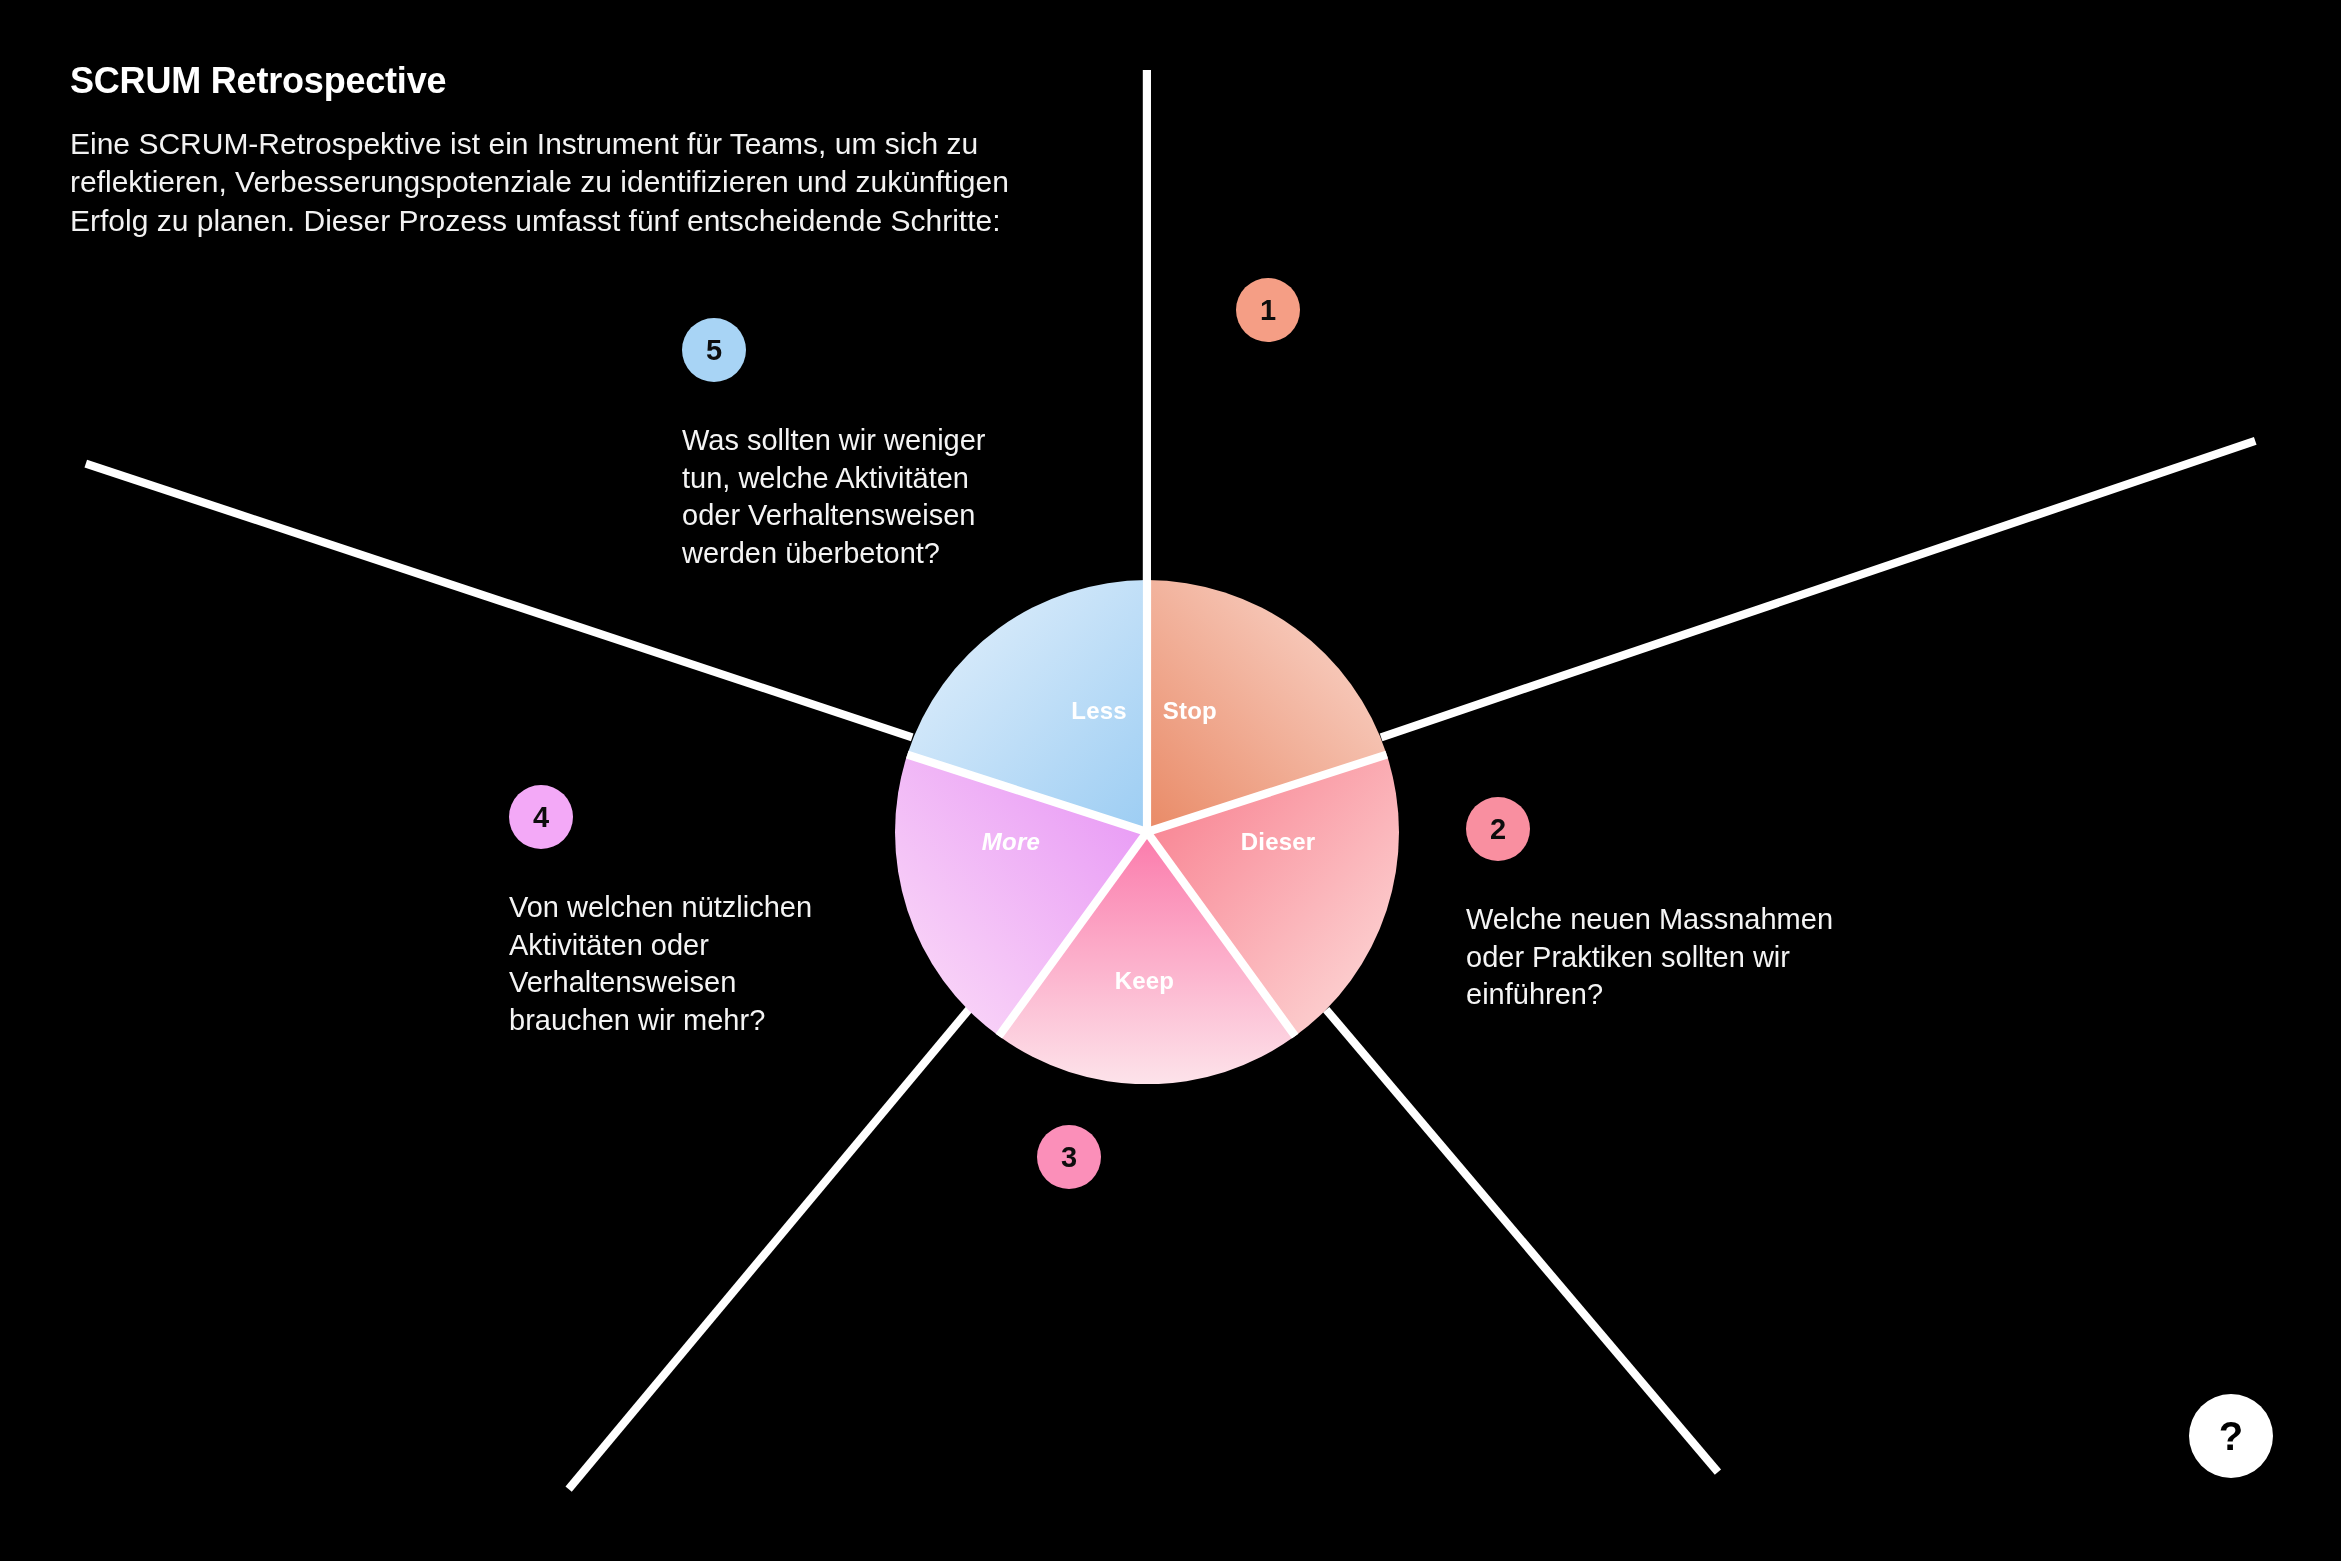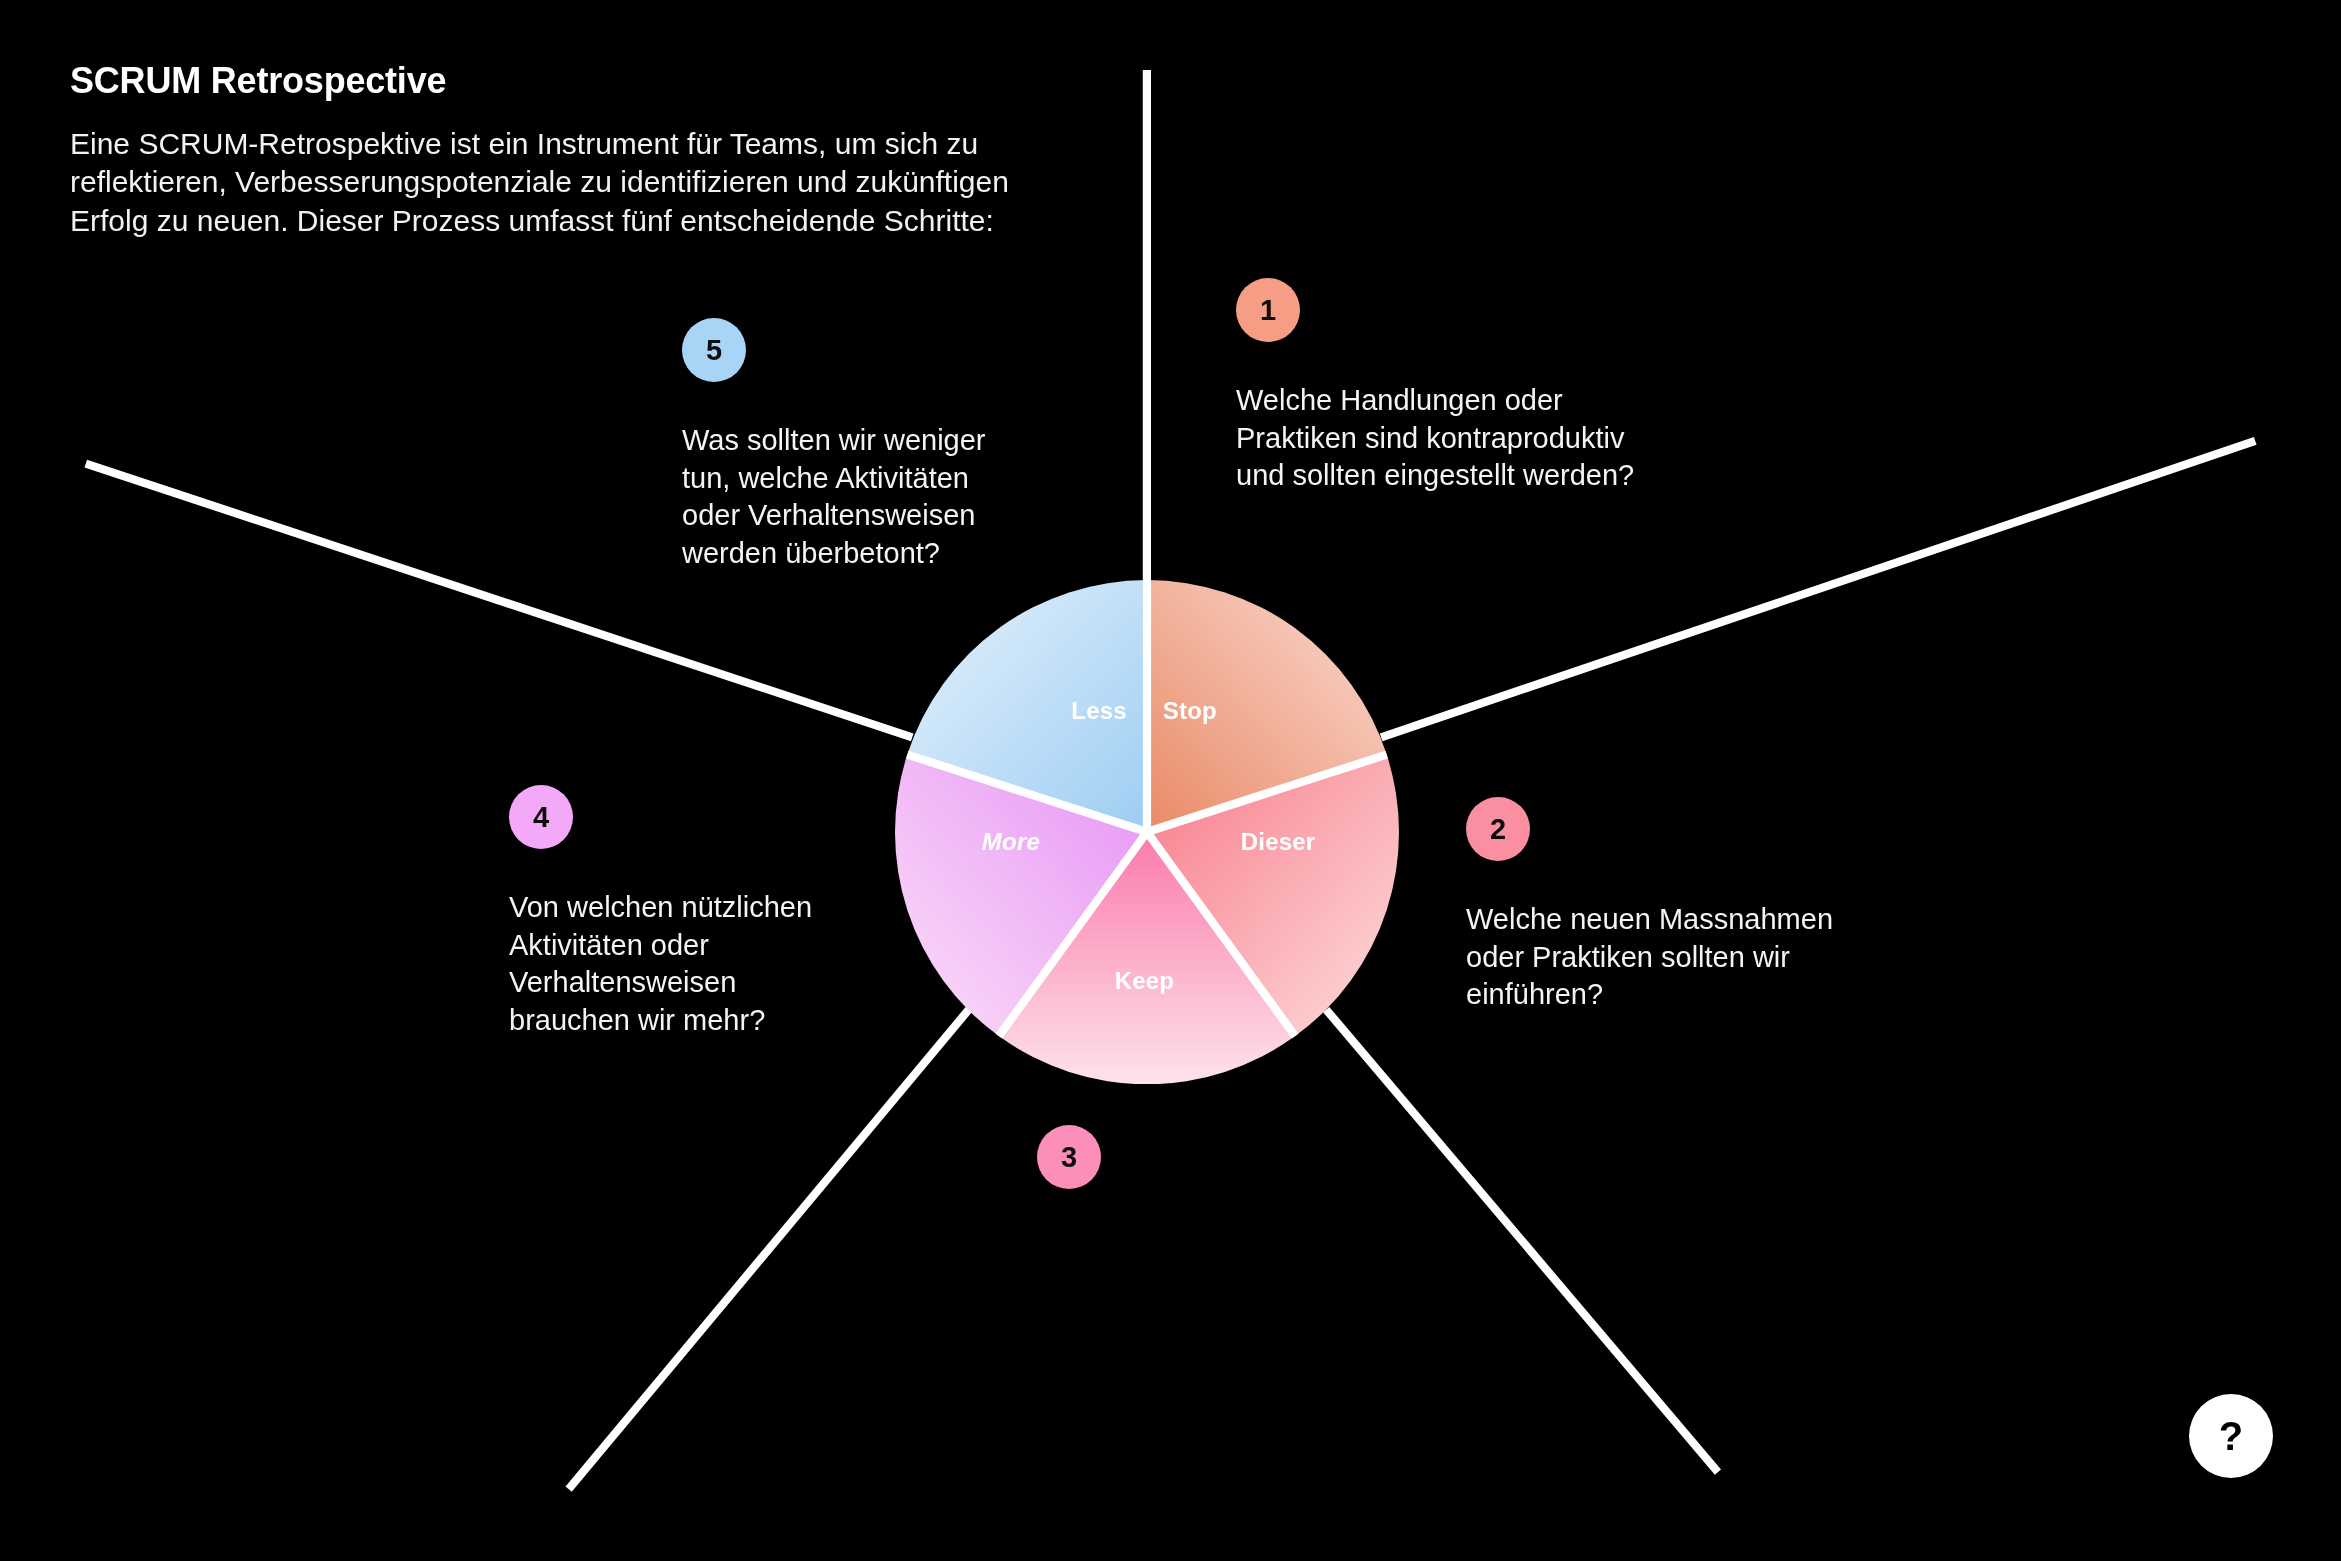--- a/index.html
+++ b/index.html
@@ -77,21 +77,21 @@
 </style>
 </head>
 <body>
 
 <div id="stage">
 
   <div id="header">
     <h1 id="page-title">SCRUM Retrospective</h1>
     <p id="intro">Eine SCRUM-Retrospektive ist ein Instrument für Teams, um sich zu
 reflektieren, Verbesserungspotenziale zu identifizieren und zukünftigen
-Erfolg zu neuen. Dieser Prozess umfasst fünf entscheidende Schritte:</p>
+Erfolg zu planen. Dieser Prozess umfasst fünf entscheidende Schritte:</p>
   </div>
 
   <svg id="spokes" viewBox="0 0 4860 3240">
     <g stroke="#ffffff" stroke-width="17" stroke-linecap="butt" fill="none">
       <line x1="2380" y1="145" x2="2380" y2="1210"></line>
       <line x1="2866" y1="1530" x2="4680" y2="915"></line>
       <line x1="2752" y1="2095" x2="3565" y2="3055"></line>
       <line x1="2012" y1="2093" x2="1180" y2="3090"></line>
       <line x1="1893" y1="1530" x2="178" y2="962"></line>
     </g>
@@ -139,23 +139,20 @@
 
     <span class="slice-label" style="left:58.5%; top:26.0%;">Stop</span>
     <span class="slice-label" style="left:76.0%; top:52.0%;">Dieser</span>
     <span class="slice-label" style="left:49.5%; top:79.6%;">Keep</span>
     <span class="slice-label" style="left:23.0%; top:52.0%;font-style:italic;">More</span>
     <span class="slice-label" style="left:40.5%; top:26.0%;">Less</span>
   </div>
 
   <div class="step" id="step-1">
     <div class="badge" style="background:#f59e85;">1</div>
-    <div class="step-text">Welche Handlungen oder
-Praktiken sind kontraproduktiv
-und sollten eingestellt werden?</div>
   </div>
 
   <div class="step" id="step-2">
     <div class="badge" style="background:#f98fa0;">2</div>
     <div class="step-text">Welche neuen Massnahmen
 oder Praktiken sollten wir
 einführen?</div>
   </div>
 
   <div class="step" id="step-3">

